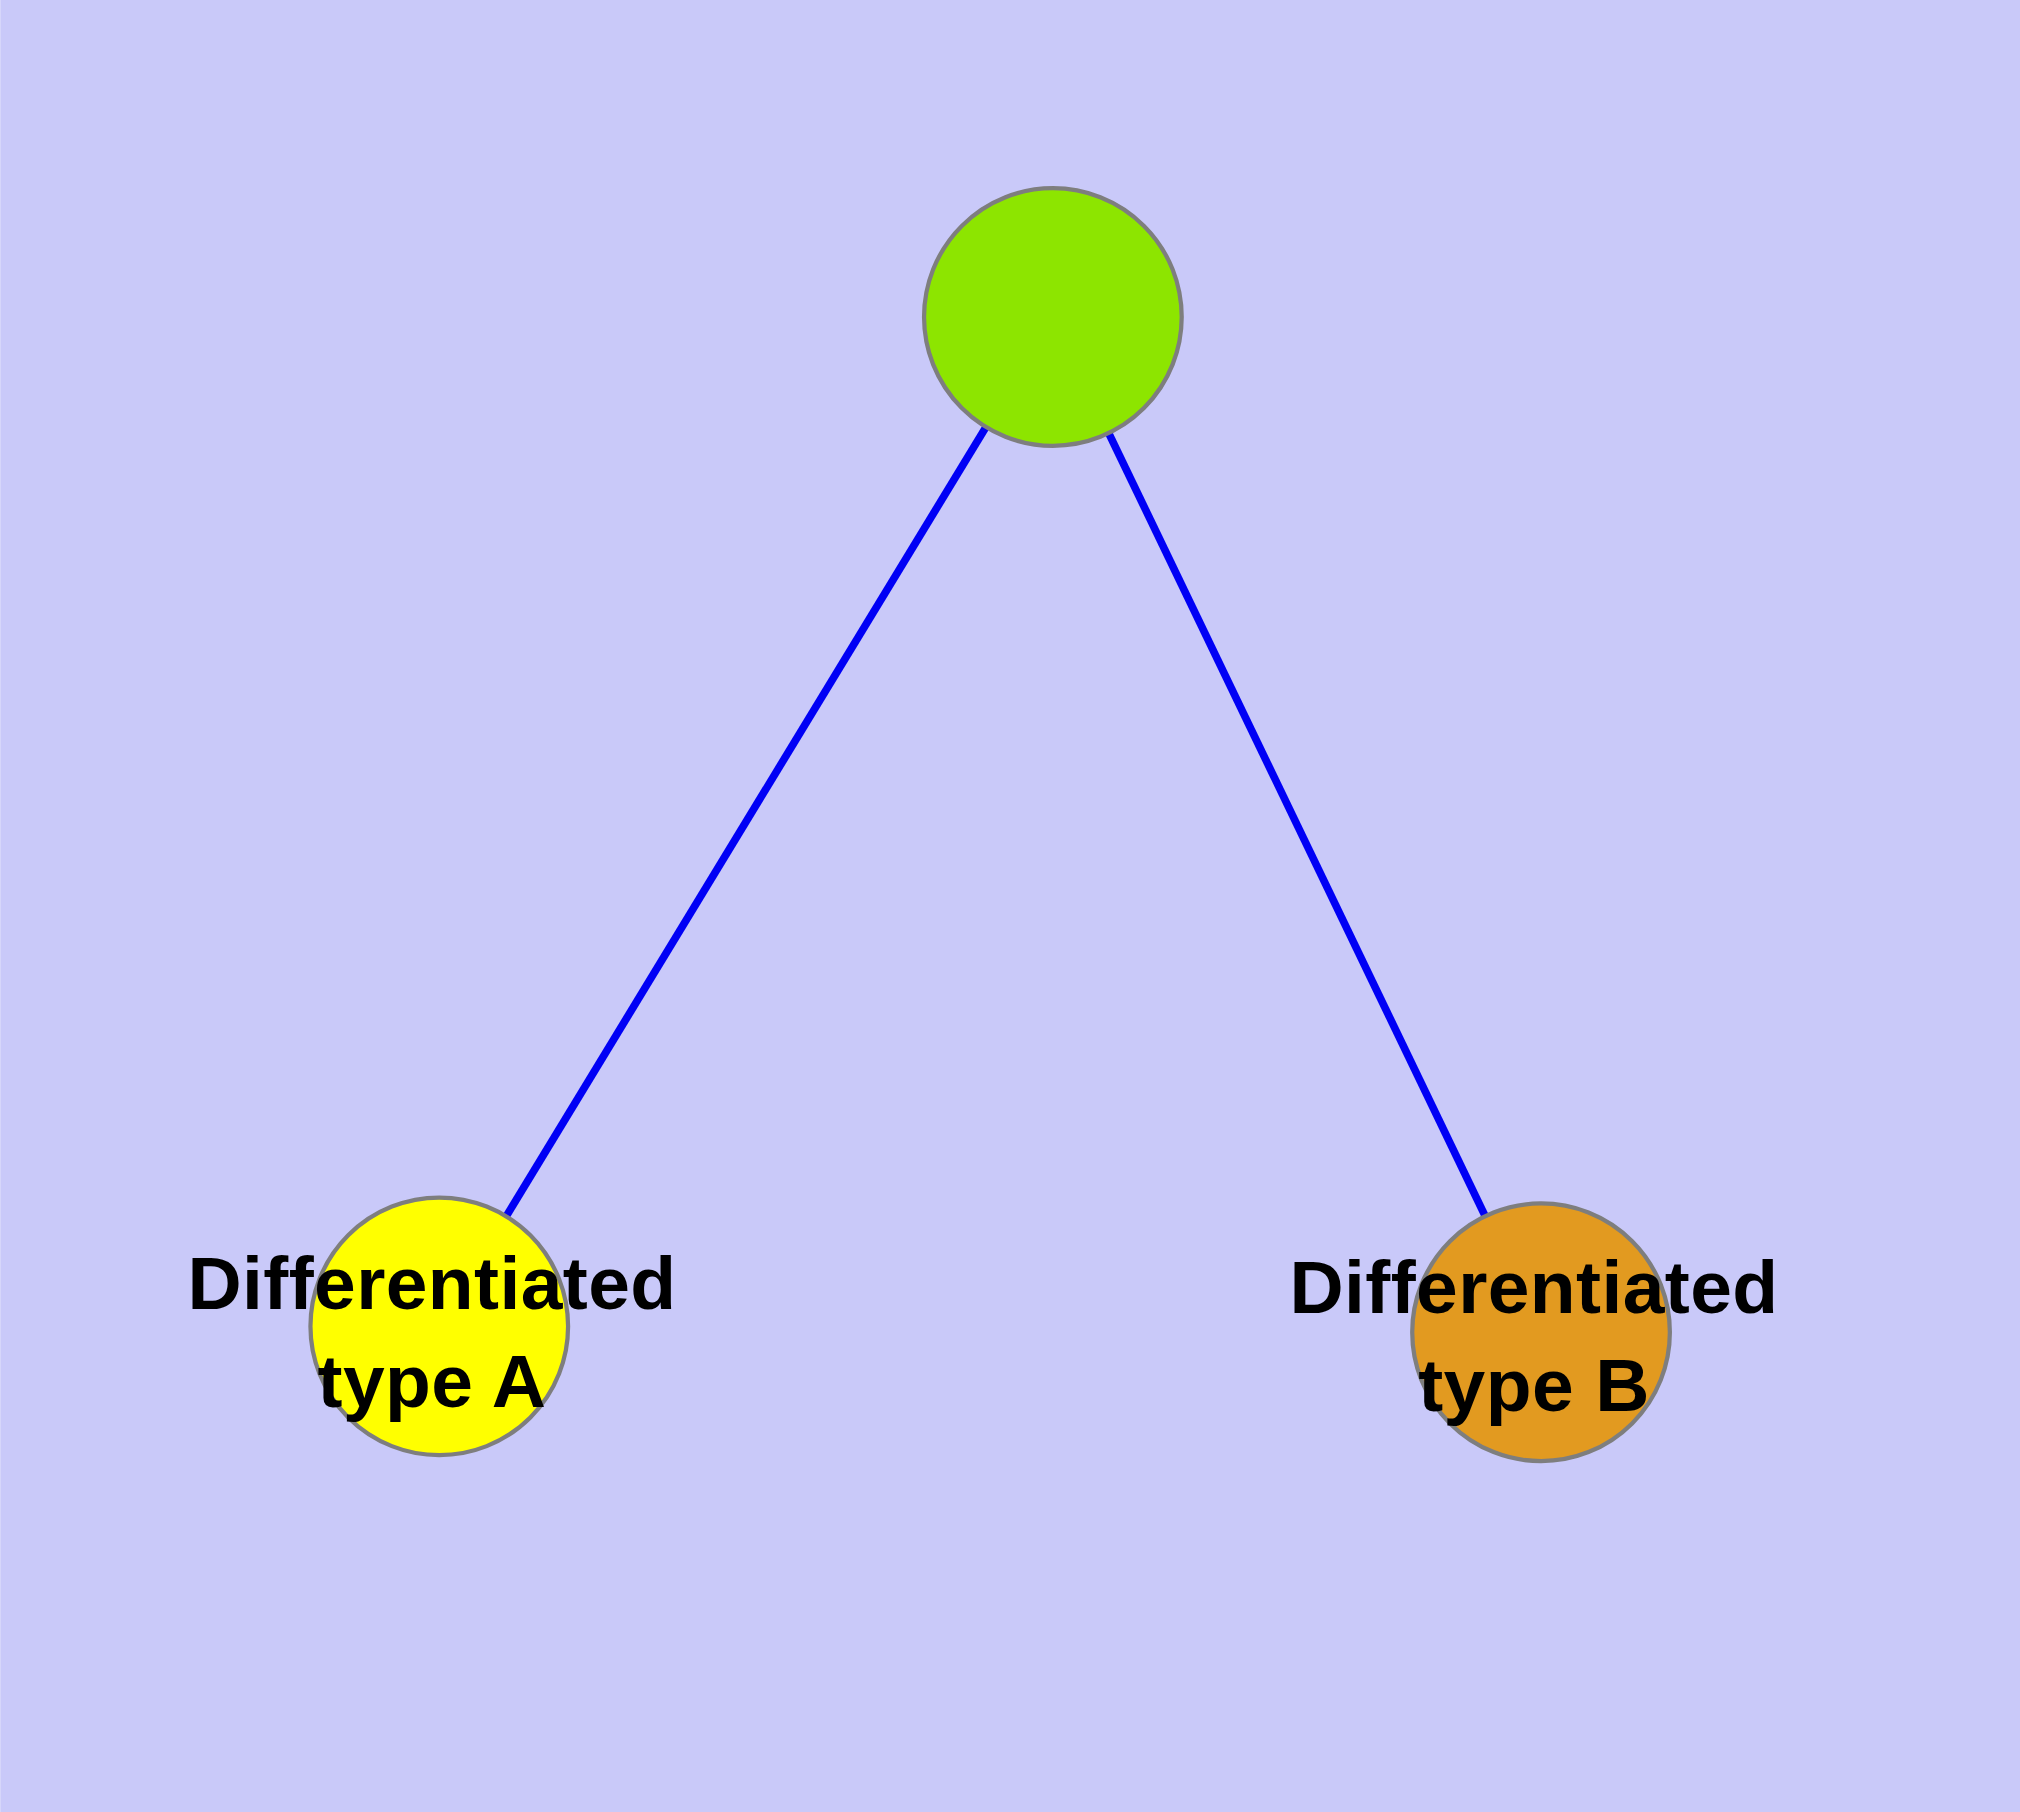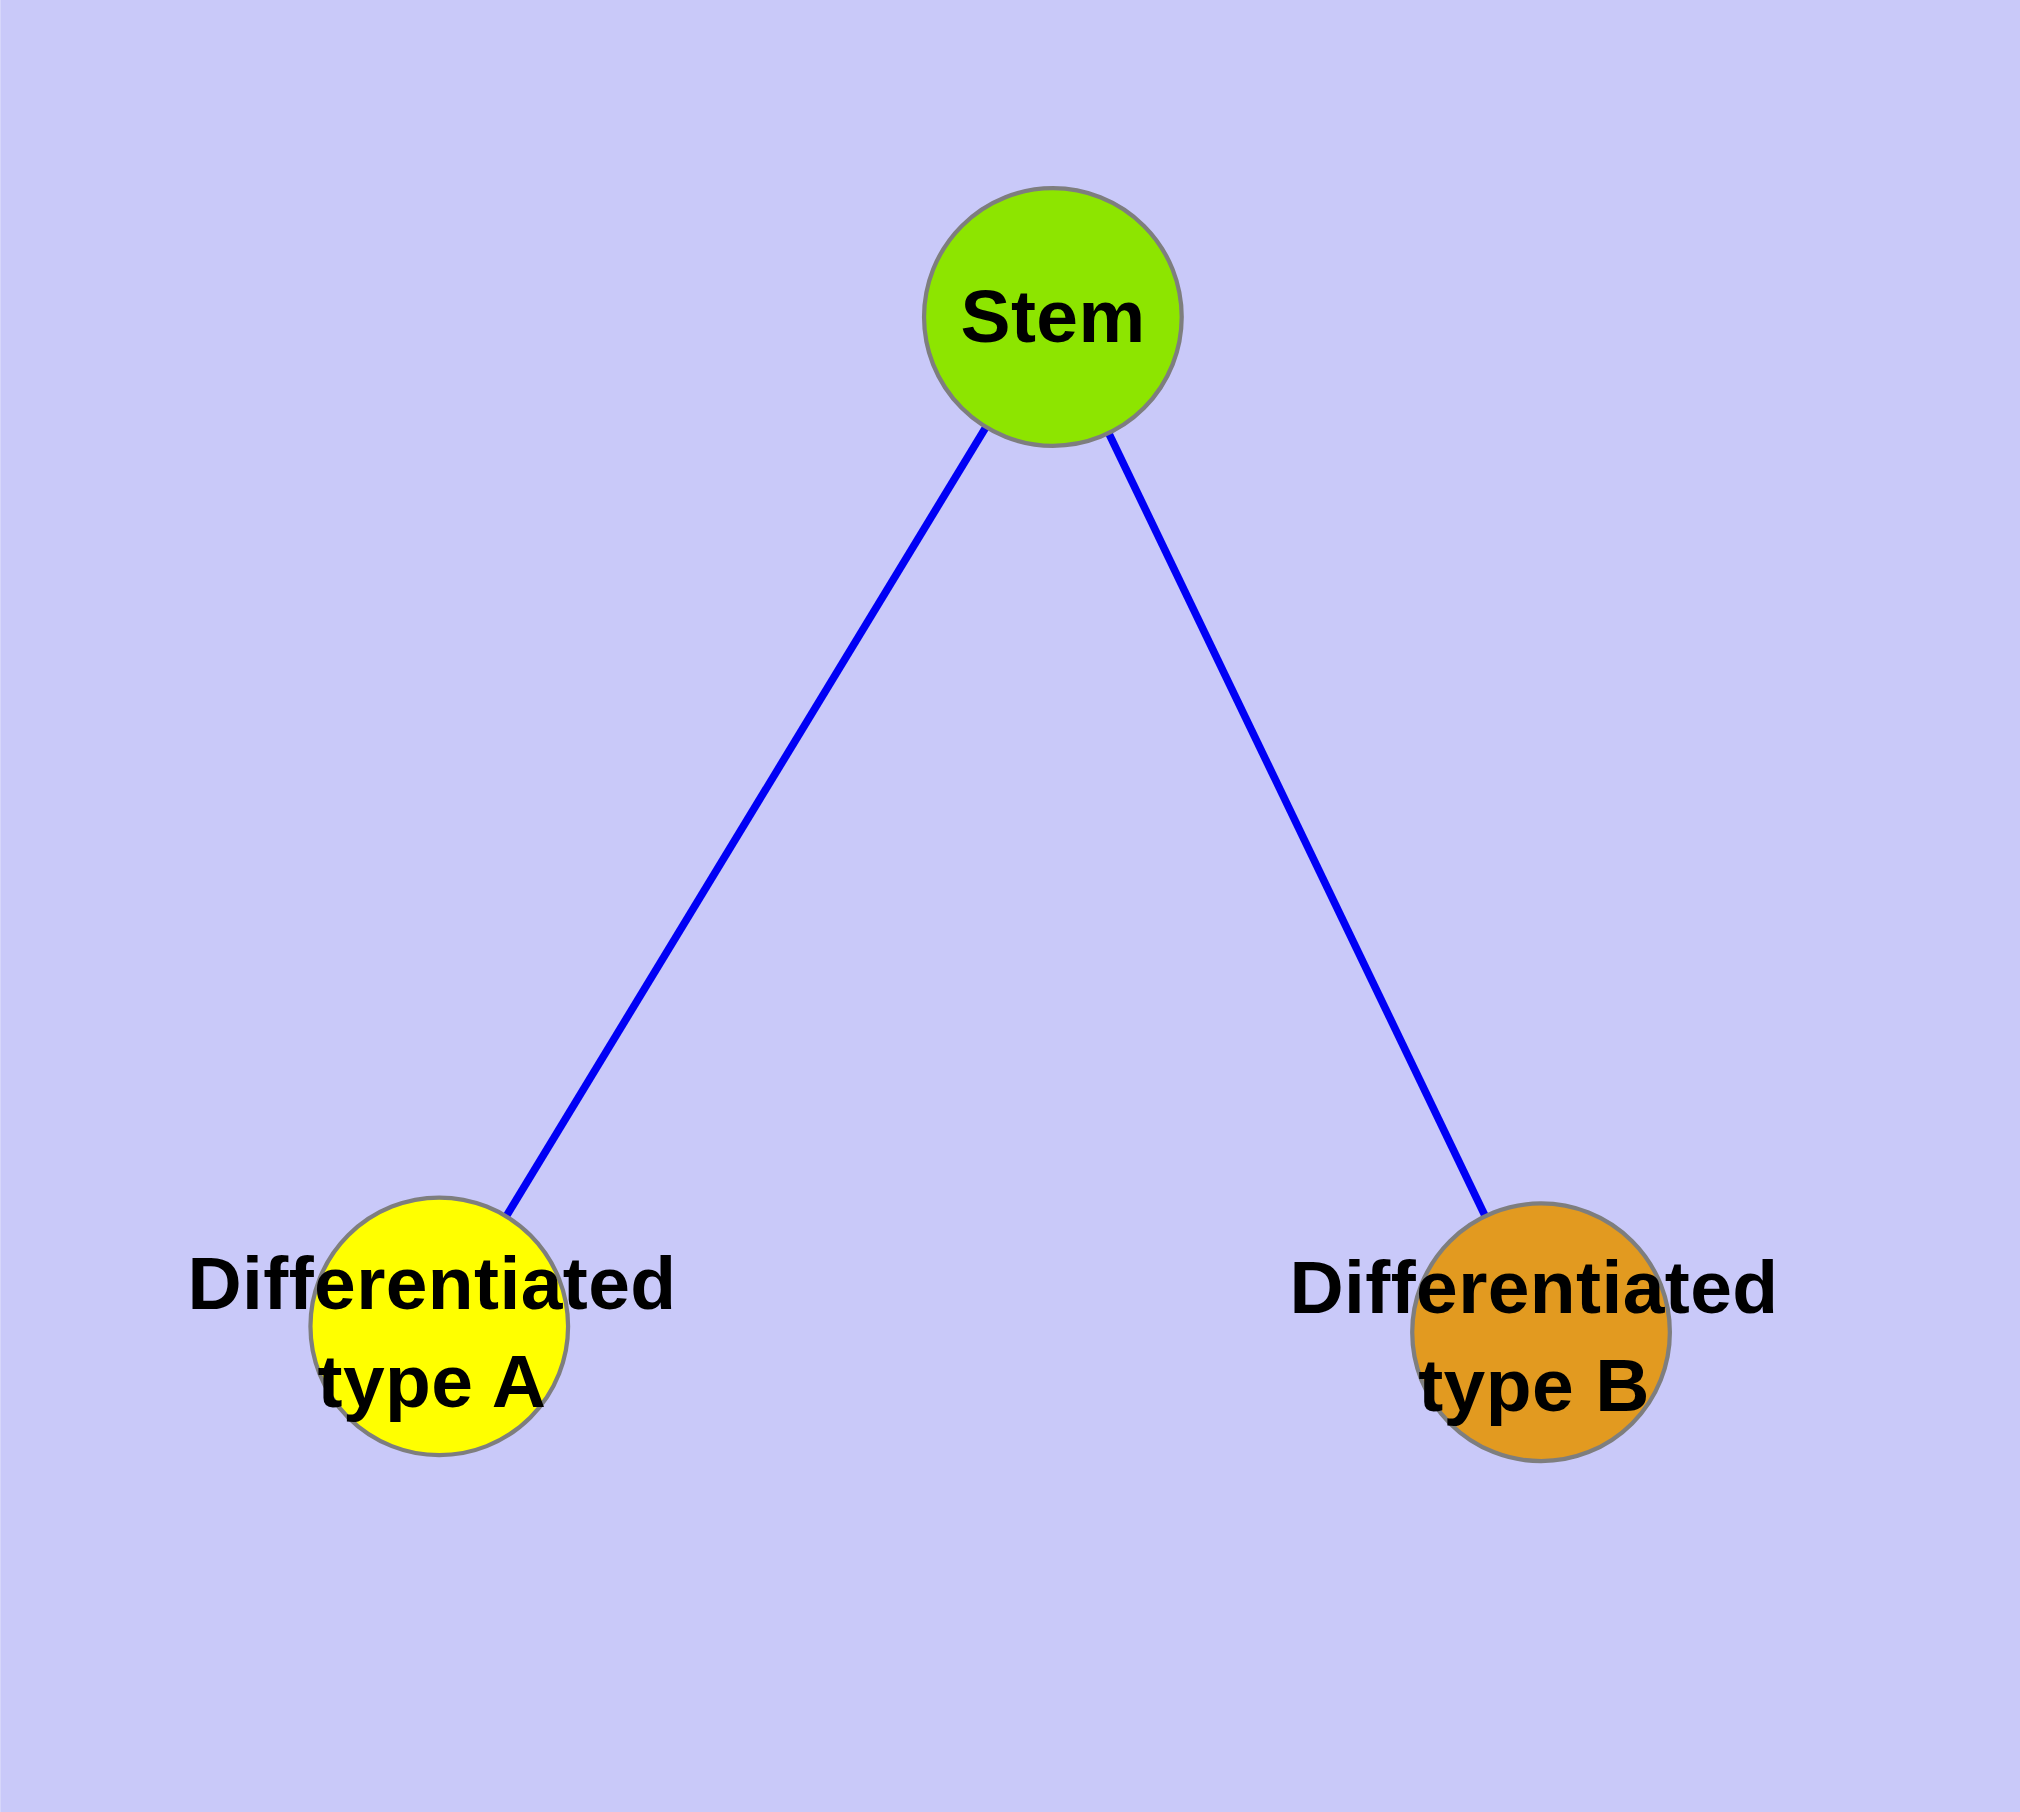--- a/index.html
+++ b/index.html
@@ -46,21 +46,20 @@
 
     <line x1="1242" y1="374" x2="1818" y2="1572" stroke-width="9" stroke="#0000F5"></line>
 
     <circle cx="1242" cy="374" r="152" stroke-width="5" fill="#8DE500" stroke="#7E7E7E"></circle>
 
     <circle cx="518" cy="1565" r="152" stroke-width="5" fill="#FFFF00" stroke="#7E7E7E"></circle>
 
     <circle cx="1818" cy="1572" r="152" stroke-width="5" fill="#E29A20" stroke="#7E7E7E"></circle>
   </svg>
 
-  <div class="node-label" style="left:1053px; top:317px;">Stem</div>
 
   <div class="node-label" style="left:432px; top:1332px;">Differentiated
 type A</div>
 
   <div class="node-label" style="left:1534px; top:1336px;">Differentiated
 type B</div>
 
 </div>
 
 

